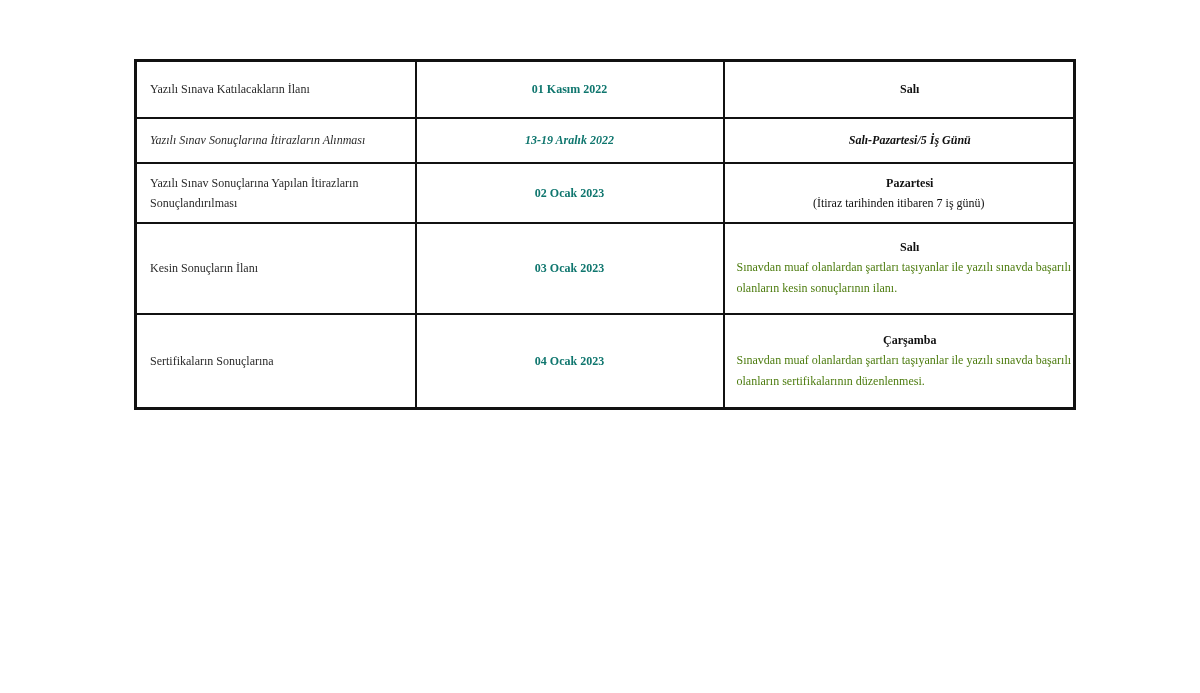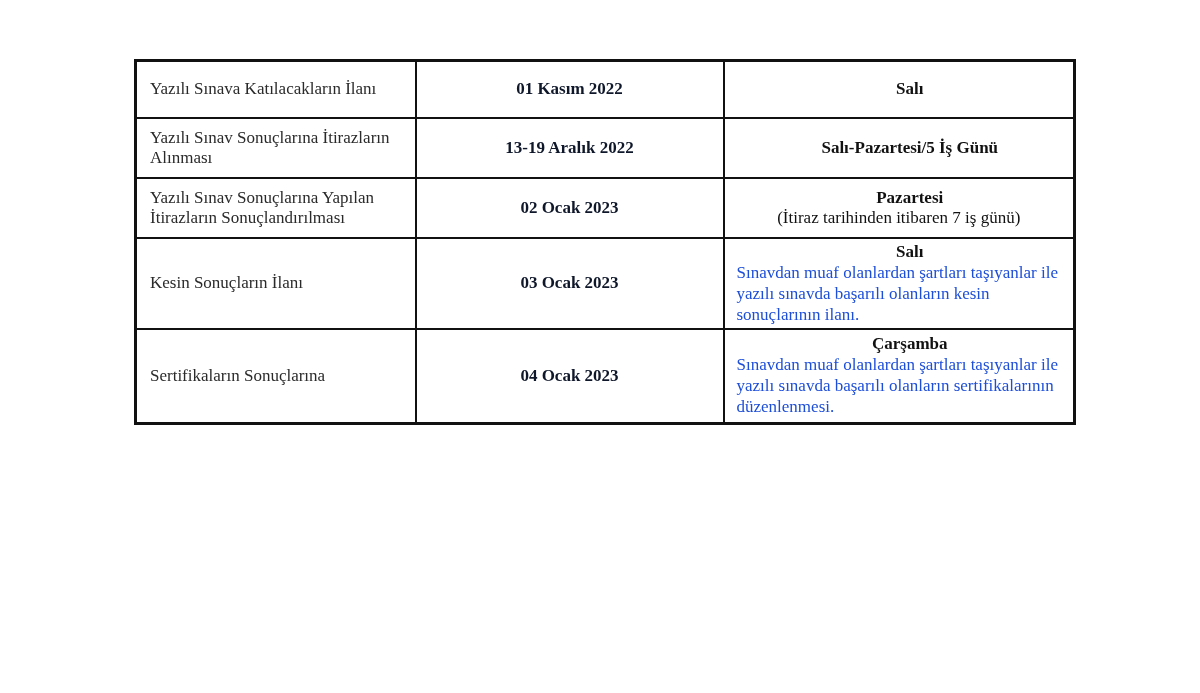--- a/index.html
+++ b/index.html
@@ -21,62 +21,62 @@
       top: 59px;
       width: 939px;
       border-collapse: collapse;
       border: 3px solid #111111;
       table-layout: fixed;
     }
     .schedule-table td {
       border: 2px solid #111111;
       padding: 0;
       vertical-align: middle;
-      font-size: 17px;
+      font-size: 12px;
       line-height: 20px;
     }
     .col-activity { width: 280px; }
     .col-date { width: 308px; }
     .col-day { width: 351px; }
     .cell-activity {
       text-align: left;
       padding-left: 13px !important;
       padding-right: 6px !important;
       color: #2a2a2a;
     }
     .cell-date {
       text-align: center;
       font-weight: bold;
-      color: #0f172a;
+      color: #0f766e;
     }
     .cell-day {
       text-align: center;
       color: #111111;
     }
     .day-name {
       font-weight: bold;
       display: block;
       margin-left: 22px;
     }
     .day-note {
       display: block;
       font-weight: normal;
     }
     .day-desc {
       display: block;
       text-align: left;
       padding-left: 12px;
       font-weight: normal;
       line-height: 21px;
-      color: #1d4ed8;
+      color: #4d7c0f;
     }
     .r1 { height: 57px; }
     .r2 { height: 56px; }
     .r3 { height: 55px; }
-    .r4 { height: 60px; }
+    .r4 { height: 45px; font-style: italic; }
     .r5 { height: 60px; }
     .r6 { height: 91px; }
     .r7 { height: 95px; }
   </style>
 </head>
 <body>
 
 <table class="schedule-table">
   <colgroup>
     <col class="col-activity">

